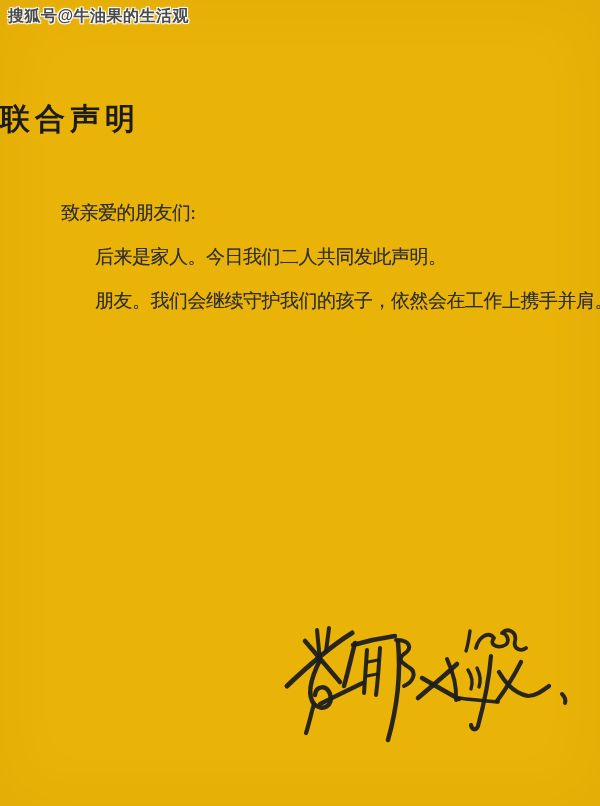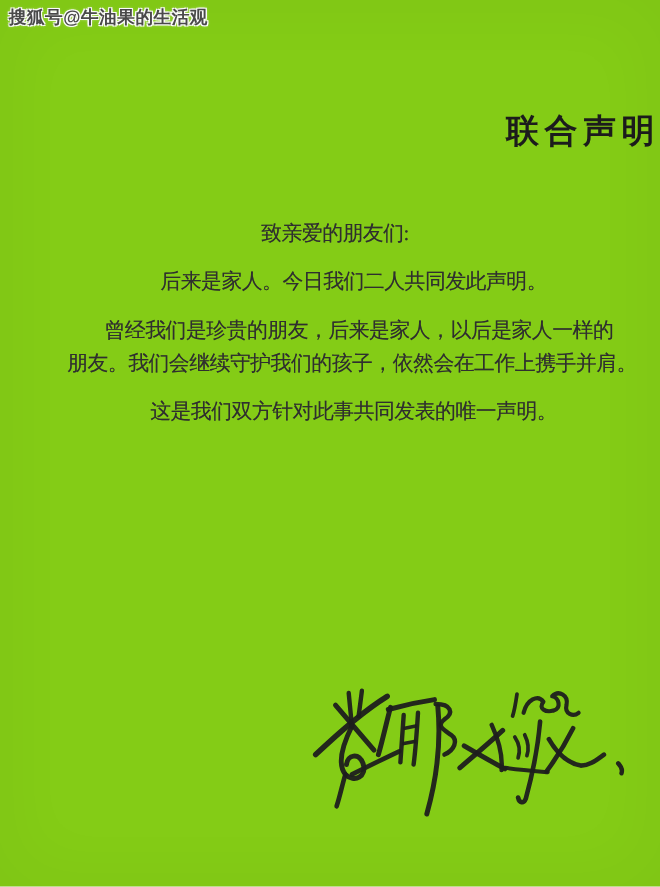--- a/index.html
+++ b/index.html
@@ -1,19 +1,19 @@
 <!DOCTYPE html>
 <html><head>
 <meta charset="utf-8">
 <style>
   html,body{margin:0;padding:0;background:#e9e9e9;}
   .page{
     position:relative;
     width:600px;height:806px;
-    background:#84cc16;
+    background:#eab308;
     overflow:hidden;
     font-family:"Liberation Serif","DejaVu Serif",serif;
   }
   .page::after{
     content:"";
     position:absolute;inset:0;
     box-shadow:inset 0 0 70px rgba(0,0,0,0.045);
     pointer-events:none;
   }
   .watermark{
@@ -25,34 +25,34 @@
     color:#4b4b4b;
     text-shadow:
       -1px -1px 0 #ffffff, 1px -1px 0 #ffffff,
       -1px  1px 0 #ffffff, 1px  1px 0 #ffffff,
        0 0 3px #ffffff;
     white-space:nowrap;
   }
   .title{
     position:absolute;top:99px;left:0;width:100%;
     margin:0;
-    text-align:right;
+    text-align:left;
     font-size:30px;
     font-weight:700;
     letter-spacing:5px;
     color:#1c1c1c;
   }
   .body{
     position:absolute;left:61px;top:198px;width:487px;
     color:#2f2f2f;
     font-size:19px;
     letter-spacing:-0.5px;
     text-shadow:0 0 0.5px rgba(47,47,47,0.55);
   }
-  .para{margin:0 0 14px 0;text-align:center;}
+  .para{margin:0 0 14px 0;}
   .bline{height:30px;line-height:30px;white-space:nowrap;}
   .para.indented .bline:first-child{text-indent:34px;}
   .sig-area{position:absolute;left:270px;top:598px;width:320px;height:155px;}
   .sig-area svg{display:block;width:100%;height:100%;}
   .sig-area path{
     fill:none;
     stroke:#1d1d1d;
     stroke-linecap:round;
     stroke-linejoin:round;
     opacity:0.95;
@@ -72,27 +72,23 @@
     <div class="para">
       <div class="bline">致亲爱的朋友们:</div>
     </div>
 
     <div class="para indented">
       <div class="bline">后来是家人。今日我们二人共同发此声明。</div>
     </div>
 
 
     <div class="para indented">
-      <div class="bline">曾经我们是珍贵的朋友，后来是家人，以后是家人一样的</div>
       <div class="bline">朋友。我们会继续守护我们的孩子，依然会在工作上携手并肩。</div>
     </div>
 
-    <div class="para indented">
-      <div class="bline">这是我们双方针对此事共同发表的唯一声明。</div>
-    </div>
 
 
   </div>
 
   <div class="sig-area">
     <svg viewBox="0 0 320 155" xmlns="http://www.w3.org/2000/svg" aria-hidden="true">
       <g>
         <path d="M17,88 C38,68 58,50 82,35" stroke-width="5"></path>
         <path d="M35,43 C46,56 58,70 70,84" stroke-width="4.5"></path>
         <path d="M47,32 C48,42 49,53 50,63" stroke-width="4"></path>

